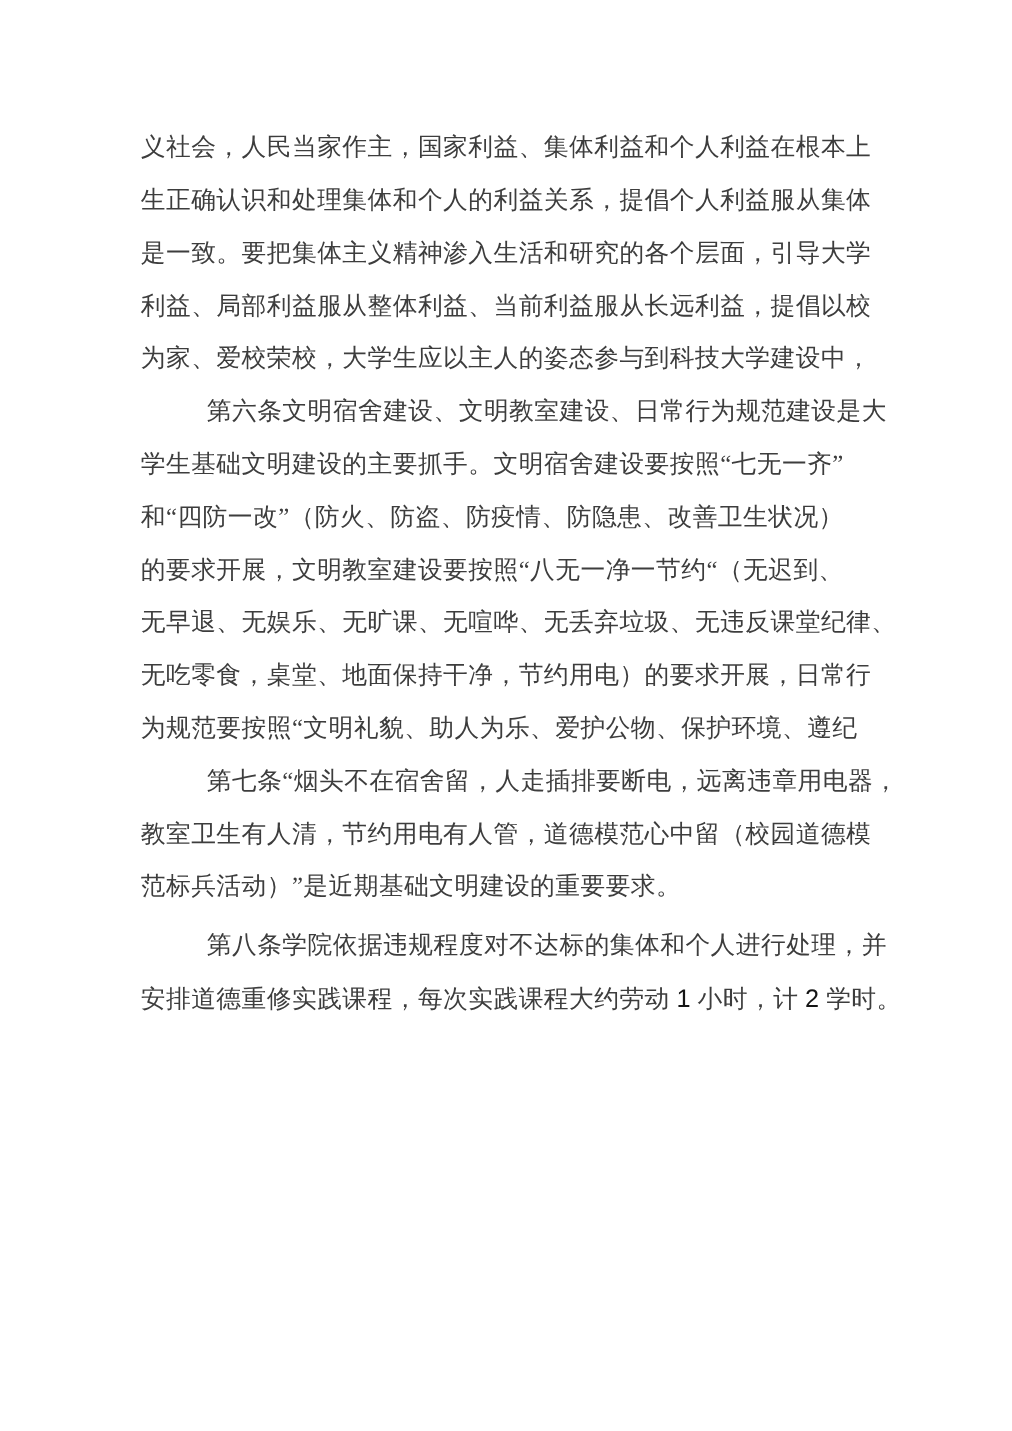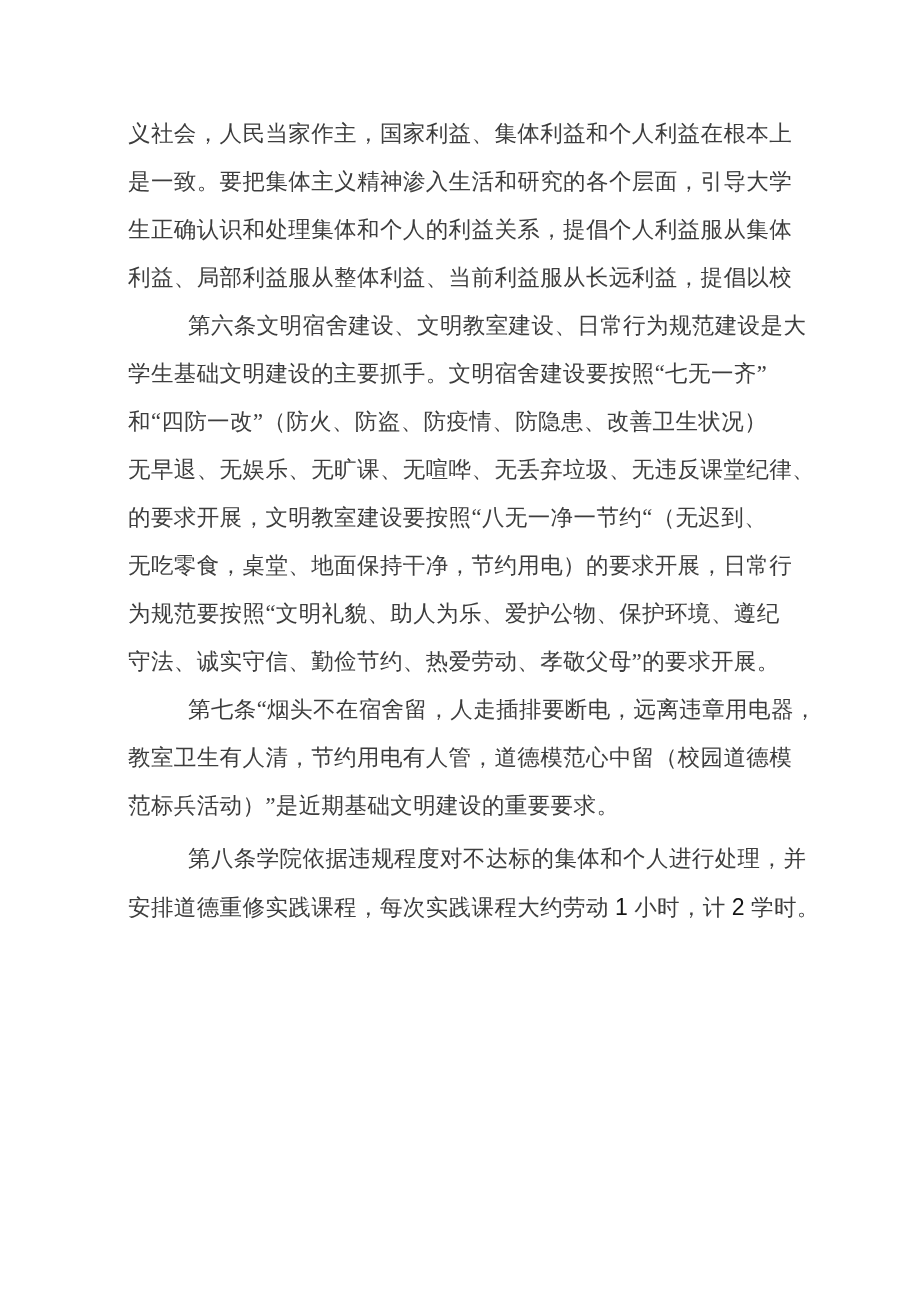--- a/index.html
+++ b/index.html
@@ -42,34 +42,34 @@
   }
 </style>
 </head>
 <body>
 
 <div class="page">
   <div class="doc">
 
     <div class="para">
       <div class="line"><span class="cn">义社会，人民当家作主，国家利益、集体利益和个人利益在根本上</span></div>
+      <div class="line"><span class="cn">生正确认识和处理集体和个人的利益关系，提倡个人利益服从集体</span></div>
       <div class="line"><span class="cn">是一致。要把集体主义精神渗入生活和研究的各个层面，引导大学</span></div>
-      <div class="line"><span class="cn">生正确认识和处理集体和个人的利益关系，提倡个人利益服从集体</span></div>
       <div class="line"><span class="cn">利益、局部利益服从整体利益、当前利益服从长远利益，提倡以校</span></div>
+      <div class="line"><span class="cn">为家、爱校荣校，大学生应以主人的姿态参与到科技大学建设中，</span></div>
     </div>
 
     <div class="para">
       <div class="line indent"><span class="cn">第六条文明宿舍建设、文明教室建设、日常行为规范建设是大</span></div>
       <div class="line"><span class="cn">学生基础文明建设的主要抓手。文明宿舍建设要按照“七无一齐”</span></div>
       <div class="line"><span class="cn">和“四防一改”（防火、防盗、防疫情、防隐患、改善卫生状况）</span></div>
+      <div class="line"><span class="cn">的要求开展，文明教室建设要按照“八无一净一节约“（无迟到、</span></div>
       <div class="line"><span class="cn">无早退、无娱乐、无旷课、无喧哗、无丢弃垃圾、无违反课堂纪律、</span></div>
-      <div class="line"><span class="cn">的要求开展，文明教室建设要按照“八无一净一节约“（无迟到、</span></div>
       <div class="line"><span class="cn">无吃零食，桌堂、地面保持干净，节约用电）的要求开展，日常行</span></div>
       <div class="line"><span class="cn">为规范要按照“文明礼貌、助人为乐、爱护公物、保护环境、遵纪</span></div>
-      <div class="line"><span class="cn">守法、诚实守信、勤俭节约、热爱劳动、孝敬父母”的要求开展。</span></div>
     </div>
 
     <div class="para">
       <div class="line indent"><span class="cn">第七条“烟头不在宿舍留，人走插排要断电，远离违章用电器，</span></div>
       <div class="line"><span class="cn">教室卫生有人清，节约用电有人管，道德模范心中留（校园道德模</span></div>
       <div class="line"><span class="cn">范标兵活动）”是近期基础文明建设的重要要求。</span></div>
     </div>
 
     <div class="para gap-before">
       <div class="line indent"><span class="cn">第八条学院依据违规程度对不达标的集体和个人进行处理，并</span></div>

